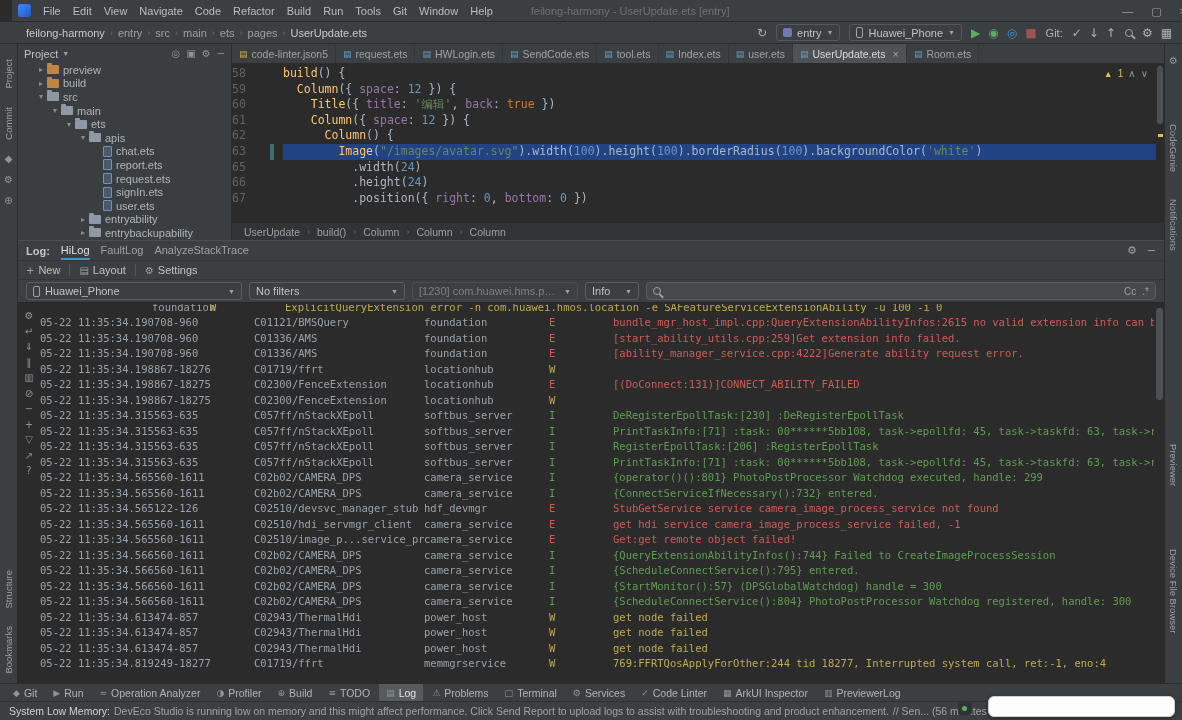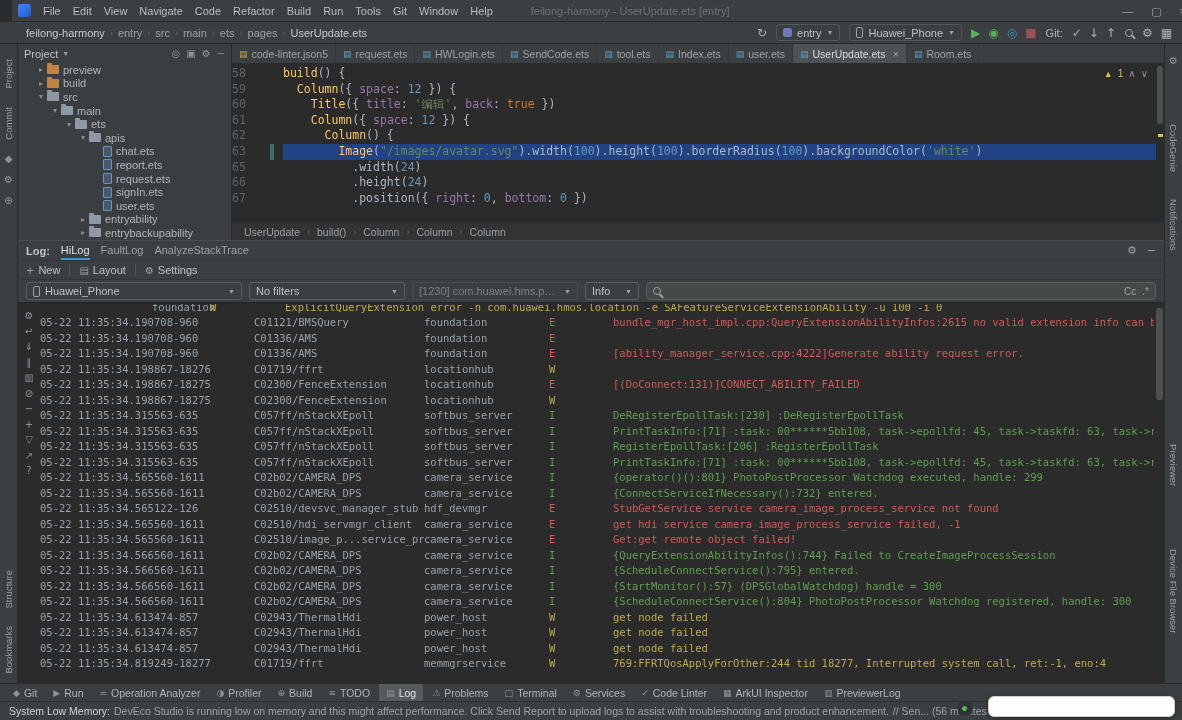--- a/index.html
+++ b/index.html
@@ -463,21 +463,21 @@
           <span>⊘</span>
           <span>−</span>
           <span>+</span>
           <span>▽</span>
           <span>↗</span>
           <span>?</span>
         </div>
       <div class="log-rows">
           <div class="log-row partial"><span class="c-pad"></span><span class="c-proc2">foundation</span><span class="c-lvl2 lv-W">W</span><span class="c-msg lv-W">ExplicitQueryExtension error -n com.huawei.hmos.location -e SAFeatureServiceExtensionAbility -u 100 -i 0</span></div>
           <div class="log-row"><span class="c-time">05-22 11:35:34.190</span><span class="c-pid">708-960</span><span class="c-tag">C01121/BMSQuery</span><span class="c-proc">foundation</span><span class="c-lvl lv-E">E</span><span class="c-msg lv-E">bundle_mgr_host_impl.cpp:QueryExtensionAbilityInfos:2615 no valid extension info can be inquired</span></div>
-          <div class="log-row"><span class="c-time">05-22 11:35:34.190</span><span class="c-pid">708-960</span><span class="c-tag">C01336/AMS</span><span class="c-proc">foundation</span><span class="c-lvl lv-E">E</span></div>
+          <div class="log-row"><span class="c-time">05-22 11:35:34.190</span><span class="c-pid">708-960</span><span class="c-tag">C01336/AMS</span><span class="c-proc">foundation</span><span class="c-lvl lv-E">E</span><span class="c-msg lv-E">[start_ability_utils.cpp:259]Get extension info failed.</span></div>
           <div class="log-row"><span class="c-time">05-22 11:35:34.190</span><span class="c-pid">708-960</span><span class="c-tag">C01336/AMS</span><span class="c-proc">foundation</span><span class="c-lvl lv-E">E</span><span class="c-msg lv-E">[ability_manager_service.cpp:4222]Generate ability request error.</span></div>
           <div class="log-row"><span class="c-time">05-22 11:35:34.198</span><span class="c-pid">867-18276</span><span class="c-tag">C01719/ffrt</span><span class="c-proc">locationhub</span><span class="c-lvl lv-W">W</span></div>
           <div class="log-row"><span class="c-time">05-22 11:35:34.198</span><span class="c-pid">867-18275</span><span class="c-tag">C02300/FenceExtension</span><span class="c-proc">locationhub</span><span class="c-lvl lv-E">E</span><span class="c-msg lv-E">[(DoConnect:131)]CONNECT_ABILITY_FAILED</span></div>
           <div class="log-row"><span class="c-time">05-22 11:35:34.198</span><span class="c-pid">867-18275</span><span class="c-tag">C02300/FenceExtension</span><span class="c-proc">locationhub</span><span class="c-lvl lv-W">W</span></div>
           <div class="log-row"><span class="c-time">05-22 11:35:34.315</span><span class="c-pid">563-635</span><span class="c-tag">C057ff/nStackXEpoll</span><span class="c-proc">softbus_server</span><span class="c-lvl lv-I">I</span><span class="c-msg lv-I">DeRegisterEpollTask:[230] :DeRegisterEpollTask</span></div>
           <div class="log-row"><span class="c-time">05-22 11:35:34.315</span><span class="c-pid">563-635</span><span class="c-tag">C057ff/nStackXEpoll</span><span class="c-proc">softbus_server</span><span class="c-lvl lv-I">I</span><span class="c-msg lv-I">PrintTaskInfo:[71] :task: 00******5bb108, task-&gt;epollfd: 45, task-&gt;taskfd: 63, task-&gt;readHandle: 00***</span></div>
           <div class="log-row"><span class="c-time">05-22 11:35:34.315</span><span class="c-pid">563-635</span><span class="c-tag">C057ff/nStackXEpoll</span><span class="c-proc">softbus_server</span><span class="c-lvl lv-I">I</span><span class="c-msg lv-I">RegisterEpollTask:[206] :RegisterEpollTask</span></div>
           <div class="log-row"><span class="c-time">05-22 11:35:34.315</span><span class="c-pid">563-635</span><span class="c-tag">C057ff/nStackXEpoll</span><span class="c-proc">softbus_server</span><span class="c-lvl lv-I">I</span><span class="c-msg lv-I">PrintTaskInfo:[71] :task: 00******5bb108, task-&gt;epollfd: 45, task-&gt;taskfd: 63, task-&gt;readHandle: 00***</span></div>
           <div class="log-row"><span class="c-time">05-22 11:35:34.565</span><span class="c-pid">560-1611</span><span class="c-tag">C02b02/CAMERA_DPS</span><span class="c-proc">camera_service</span><span class="c-lvl lv-I">I</span><span class="c-msg lv-I">{operator()():801} PhotoPostProcessor Watchdog executed, handle: 299</span></div>
           <div class="log-row"><span class="c-time">05-22 11:35:34.565</span><span class="c-pid">560-1611</span><span class="c-tag">C02b02/CAMERA_DPS</span><span class="c-proc">camera_service</span><span class="c-lvl lv-I">I</span><span class="c-msg lv-I">{ConnectServiceIfNecessary():732} entered.</span></div>

